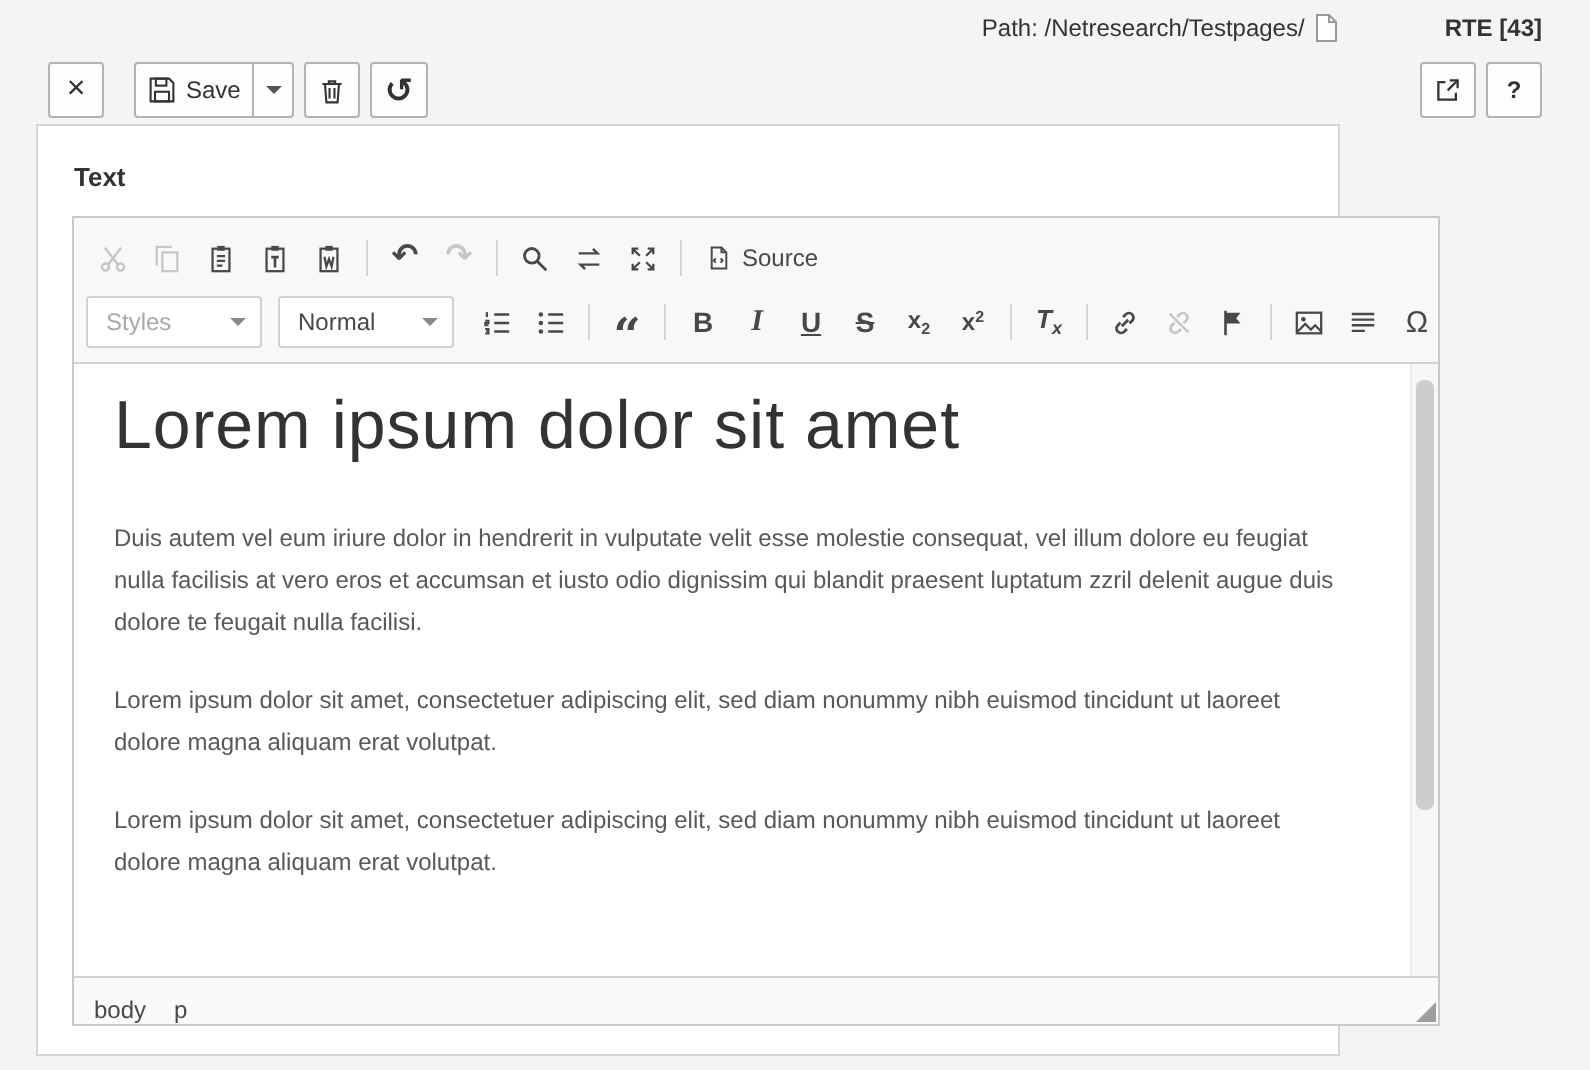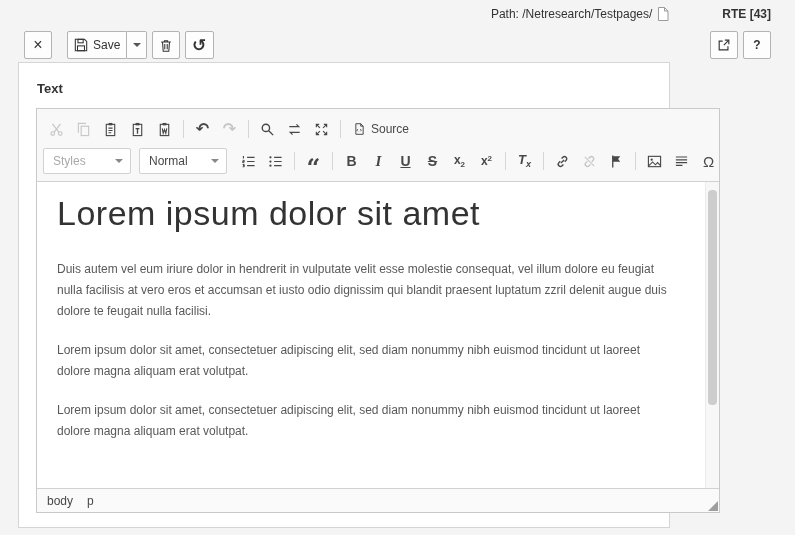--- a/index.html
+++ b/index.html
@@ -75,21 +75,21 @@
   .quote-glyph{font-family:"DejaVu Serif","Liberation Serif",serif;font-size:24px;font-weight:bold;line-height:0;transform:translateY(7px);display:inline-block;}
 
   
   .cke-contents{position:relative;height:306px;overflow:hidden;background:#fff;padding:0 46px 0 20px;box-sizing:border-box;cursor:text;}
   .cke-contents h1{margin:12px 0 26px;font-size:34px;font-weight:400;color:#333;letter-spacing:.5px;}
   .cke-contents p{margin:18px 0;font-size:12px;line-height:1.75;color:#595959;}
   .scrollbar{position:absolute;top:0;right:0;bottom:0;width:13px;background:#f7f7f7;border-left:1px solid #ebebeb;}
   .scrollbar .thumb{position:absolute;top:8px;left:2px;width:9px;height:215px;background:#cdcdcd;border-radius:4px;}
 
   
-  .cke-bottom{position:relative;height:23px;background:#fafafa;border-top:1px solid #d1d1d1;display:flex;align-items:center;padding:0 10px;font-size:12px;color:#484848;}
+  .cke-bottom{position:relative;height:23px;background:#fafafa;border-top:1px solid #d1d1d1;display:flex;align-items:flex-end;padding:0 10px;font-size:12px;color:#484848;}
   .path-item{margin-right:14px;cursor:pointer;}
   .resize-handle{position:absolute;right:1px;bottom:1px;width:0;height:0;border-style:solid;border-width:0 0 10px 10px;border-color:transparent transparent #9e9e9e transparent;cursor:nwse-resize;}
 </style>
 </head>
 <body>
 
 <div class="top-info">
   <span>Path: /Netresearch/Testpages/</span>
   <span class="doc-icon">
     <svg width="12" height="14" viewBox="0 0 12 14" fill="#fff" stroke="#9a9a9a">

